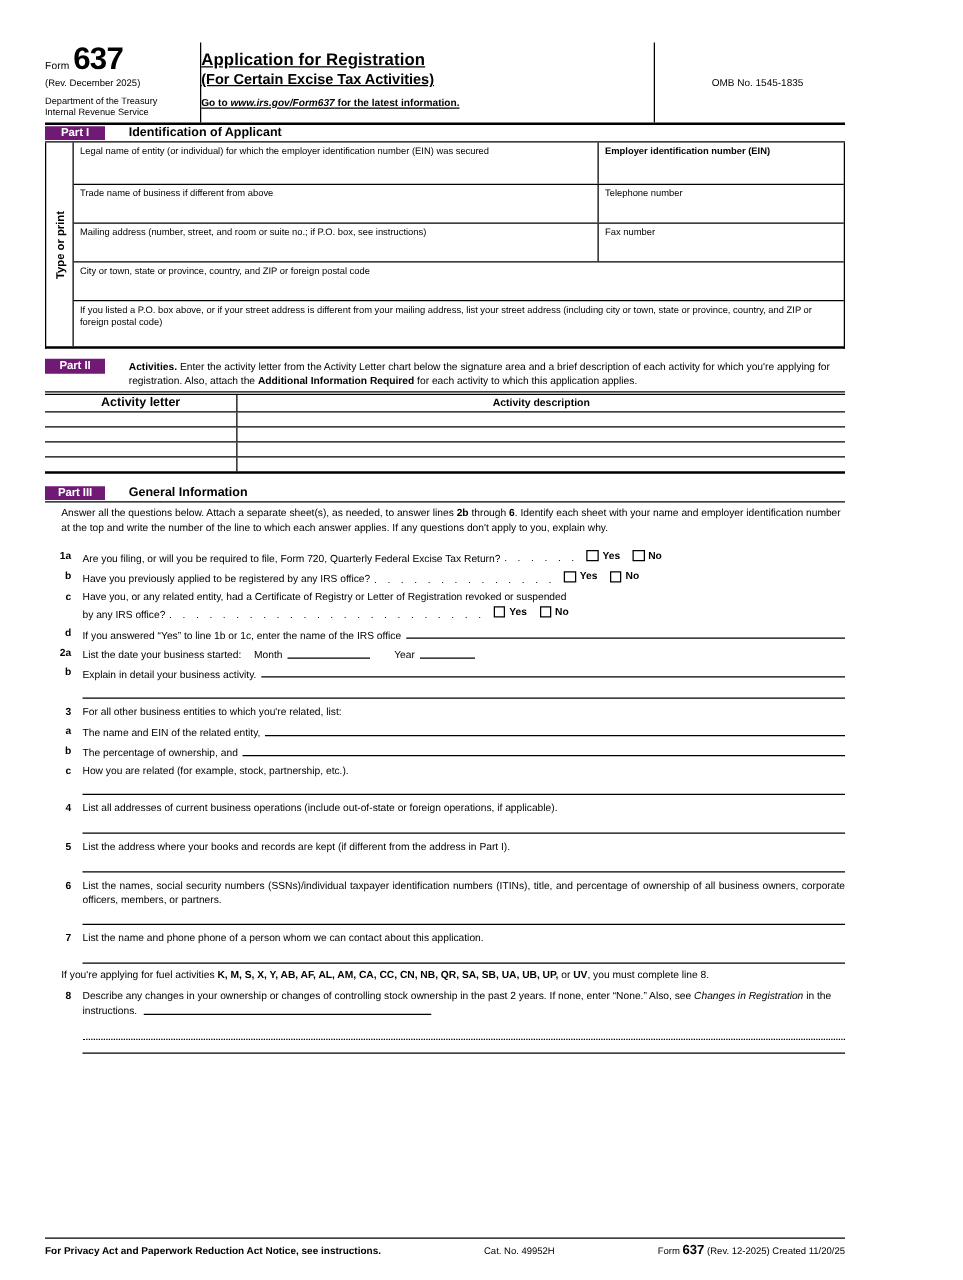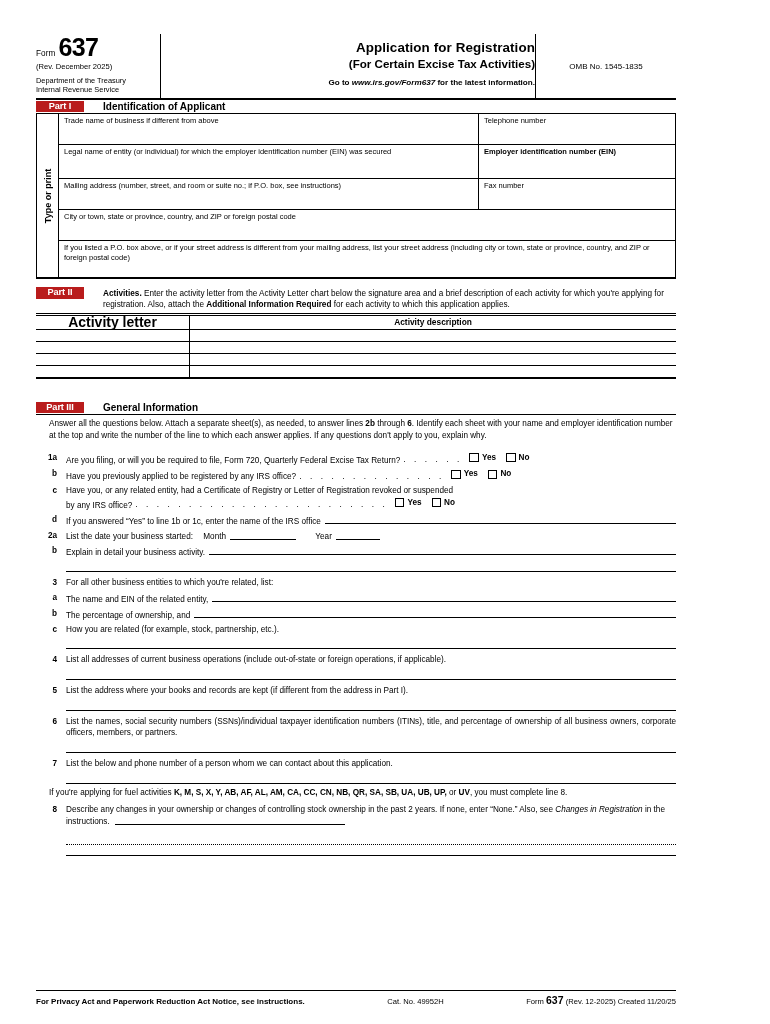--- a/index.html
+++ b/index.html
@@ -58,22 +58,23 @@
     font-size: 7.6px;
     margin-top: 2px;
   }
   .dept-line {
     font-size: 7.4px;
     margin-top: 5px;
     line-height: 1.22;
   }
   .hdr-center {
     flex: 1;
-    text-align: right;
+    text-align: left;
     padding-top: 6px;
+    text-decoration: underline;
   }
   .title-1 {
     font-size: 13.4px;
     font-weight: bold;
     letter-spacing: .1px;
   }
   .title-2 {
     font-size: 11.6px;
     font-weight: bold;
     margin-top: 2px;
@@ -84,31 +85,32 @@
     margin-top: 8px;
   }
   .title-3 i { font-style: italic; }
   .hdr-right {
     width: 140px;
     border-left: 1.4px solid #000;
     display: flex;
     align-items: center;
     justify-content: center;
     font-size: 8px;
+    padding-left: 12px;
   }
 
   
   .part-bar {
     display: flex;
     align-items: center;
     border-bottom: 1.2px solid #000;
     height: 13px;
   }
   .part-tag {
-    background: #b91c1c;
+    background: #701a75;
     color: #fff;
     font-weight: bold;
     font-size: 9.2px;
     padding: 1px 5px 1.5px 5px;
     line-height: 1;
     min-width: 38px;
     text-align: center;
     letter-spacing: -.1px;
   }
   .part-title {
@@ -191,21 +193,21 @@
     border-bottom: 1.1px solid #000;
   }
   .act-head { height: 13px; }
   .act-row { height: 11px; }
   .act-row:last-child { border-bottom: none; }
   .act-c1 {
     width: 153px;
     border-right: 1.1px solid #000;
     text-align: center;
     font-weight: bold;
-    font-size: 14px;
+    font-size: 10px;
     line-height: 13px;
   }
   .act-c2 {
     flex: 1;
     text-align: center;
     font-weight: bold;
     font-size: 8.4px;
     line-height: 13px;
   }
 
@@ -355,27 +357,27 @@
   <div class="part-bar">
     <span class="part-tag">Part I</span>
     <span class="part-title">Identification of Applicant</span>
   </div>
 
   <div class="p1">
     <div class="p1-side">
       <span>Type or print</span>
     </div>
     <div class="p1-rows">
+      <div class="p1-row h33">
+        <div class="p1-cellL">Legal name of entity (or individual) for which the employer identification number (EIN) was secured</div>
+        <div class="p1-cellR b">Employer identification number (EIN)</div>
+      </div>
       <div class="p1-row h30">
         <div class="p1-cellL">Trade name of business if different from above</div>
         <div class="p1-cellR">Telephone number</div>
-      </div>
-      <div class="p1-row h33">
-        <div class="p1-cellL">Legal name of entity (or individual) for which the employer identification number (EIN) was secured</div>
-        <div class="p1-cellR b">Employer identification number (EIN)</div>
       </div>
       <div class="p1-row h30">
         <div class="p1-cellL">Mailing address (number, street, and room or suite no.; if P.O. box, see instructions)</div>
         <div class="p1-cellR">Fax number</div>
       </div>
       <div class="p1-row h30">
         <div class="p1-full">City or town, state or province, country, and ZIP or foreign postal code</div>
       </div>
       <div class="p1-row h36">
         <div class="p1-full">If you listed a P.O. box above, or if your street address is different from your mailing address, list your street address (including city or town, state or province, country, and ZIP or foreign postal code)</div>
@@ -404,21 +406,21 @@
     <div class="act-row">
         <div class="act-c1"></div>
         <div class="act-c2"></div>
       </div>
     <div class="act-row">
         <div class="act-c1"></div>
         <div class="act-c2"></div>
       </div>
   </div>
 
-  <div class="part-bar" style="margin-top:22px;">
+  <div class="part-bar" style="margin-top:9px;">
     <span class="part-tag">Part III</span>
     <span class="part-title">General Information</span>
   </div>
 
 
   <div class="intro"><span>Answer all the questions below. Attach a separate sheet(s), as needed, to answer lines </span><b>2b</b><span> through </span><b>6</b><span>. Identify each sheet with your name and employer identification number at the top and write the number of the line to which each answer applies. If any questions don't apply to you, explain why.</span></div>
 
   <div class="q mt10">
     <div class="q-num">1a</div>
     <div class="q-txt">
@@ -522,21 +524,21 @@
   <div class="blank-rule mt13"></div>
 
   <div class="q mt5">
     <div class="q-num">6</div>
     <div class="q-txt" style="text-align:justify;">List the names, social security numbers (SSNs)/individual taxpayer identification numbers (ITINs), title, and percentage of ownership of all business owners, corporate officers, members, or partners.</div>
   </div>
   <div class="blank-rule mt13"></div>
 
   <div class="q mt5">
     <div class="q-num">7</div>
-    <div class="q-txt">List the below and phone number of a person whom we can contact about this application.</div>
+    <div class="q-txt">List the name and phone phone of a person whom we can contact about this application.</div>
   </div>
   <div class="blank-rule mt13"></div>
 
   <div class="intro" style="text-align:justify;"><span>If you're applying for fuel activities </span><b>K, M, S, X, Y, AB, AF, AL, AM, CA, CC, CN, NB, QR, SA, SB, UA, UB, UP,</b><span> or </span><b>UV</b><span>, you must complete line 8.</span></div>
 
   <div class="q mt5">
     <div class="q-num">8</div>
     <div class="q-txt">
       <span>Describe any changes in your ownership or changes of controlling stock ownership in the past 2 years. If none, enter “None.” Also, see </span><i>Changes in Registration</i><span> in the instructions.</span><span class="ul" style="width:230px;margin-left:5px;"></span>
     </div>

